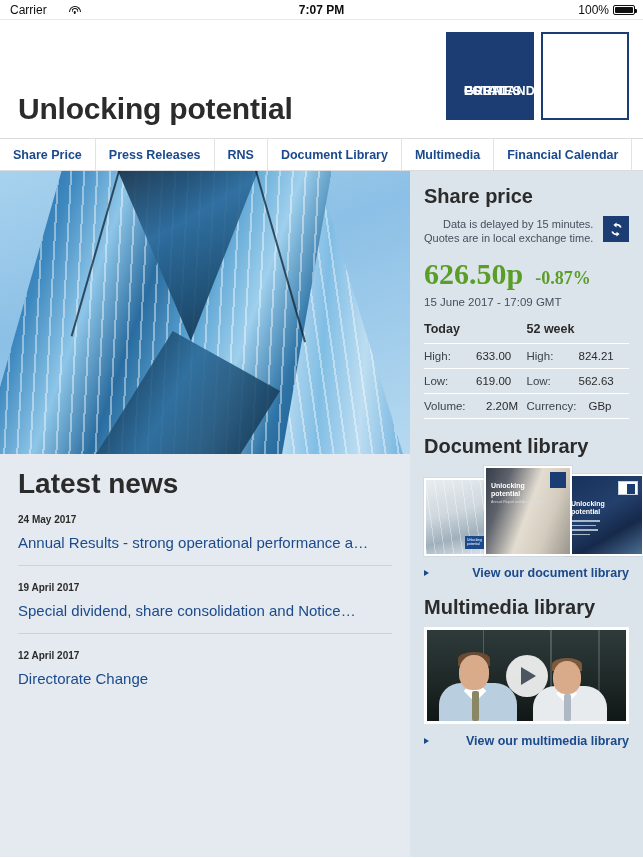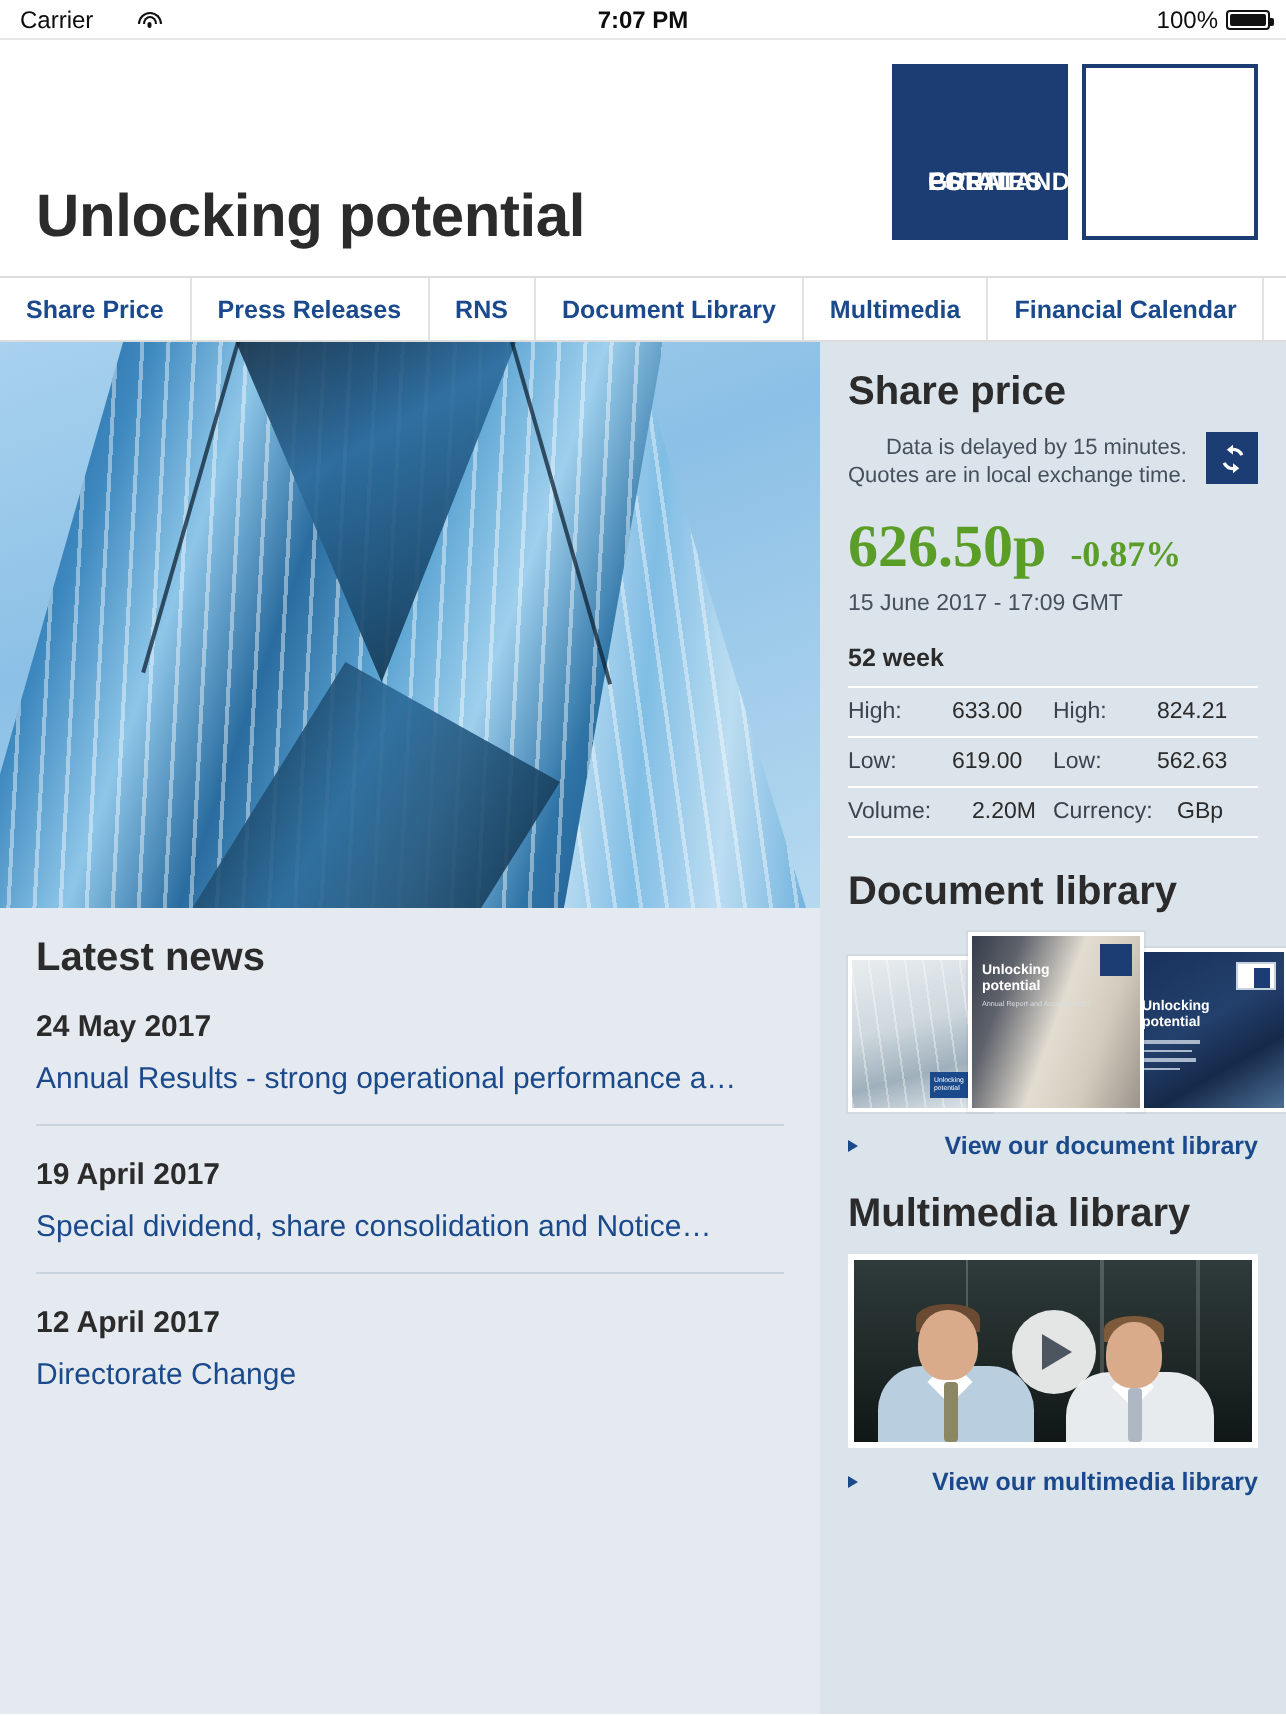--- a/index.html
+++ b/index.html
@@ -110,24 +110,24 @@
     background: linear-gradient(120deg,#0f2436 0%, #2b6a99 45%, #123149 100%);
     clip-path: polygon(42% 0%, 100% 48%, 78% 100%, 0% 100%);
     opacity: 0.9;
   }
   .edge-line {
     position: absolute; background: #0e2133; opacity: .75;
   }
 
   
   .news { padding: 14px 18px 0 18px; }
-  .news h2 { font-size: 20px; font-weight: bold; color: #2b2b2b; margin-bottom: 14px; }
+  .news h2 { font-size: 28px; font-weight: bold; color: #2b2b2b; margin-bottom: 14px; }
   .news-item { padding-bottom: 14px; }
   .news-item + .news-item { border-top: 1px solid #c8d4de; padding-top: 16px; }
-  .news-date { font-size: 15px; font-weight: bold; color: #2b2b2b; margin-bottom: 9px; }
+  .news-date { font-size: 10px; font-weight: bold; color: #2b2b2b; margin-bottom: 9px; }
   .news-link { font-size: 15px; color: #1b4a8c; cursor: pointer; }
 
   
   .rc-h2 { font-size: 20px; font-weight: bold; color: #2b2b2b; }
   .sp-note { font-size: 11px; color: #44505c; line-height: 13.5px; margin-top: 10px; text-align: right; }
   .sp-top { display: flex; justify-content: space-between; align-items: flex-start; }
   .refresh-btn {
     width: 26px; height: 26px; background: #1b3d73; flex: none;
     display: flex; align-items: center; justify-content: center; cursor: pointer;
     margin-top: 8px;
@@ -322,20 +322,21 @@
       </div>
 
       <div class="price-row">
         <div class="price">626.50p</div>
         <div class="change">-0.87%</div>
       </div>
       <div class="price-time">15 June 2017 - 17:09 GMT</div>
 
       <div class="sp-table">
         <div class="tr head">
+          <div class="td">Today</div>
           <div class="td">52 week</div>
         </div>
         <div class="tr">
           <div class="td">
               <span class="k">High:</span>
               <span class="v">633.00</span>
             </div>
           <div class="td">
               <span class="k">High:</span>
               <span class="v">824.21</span>

